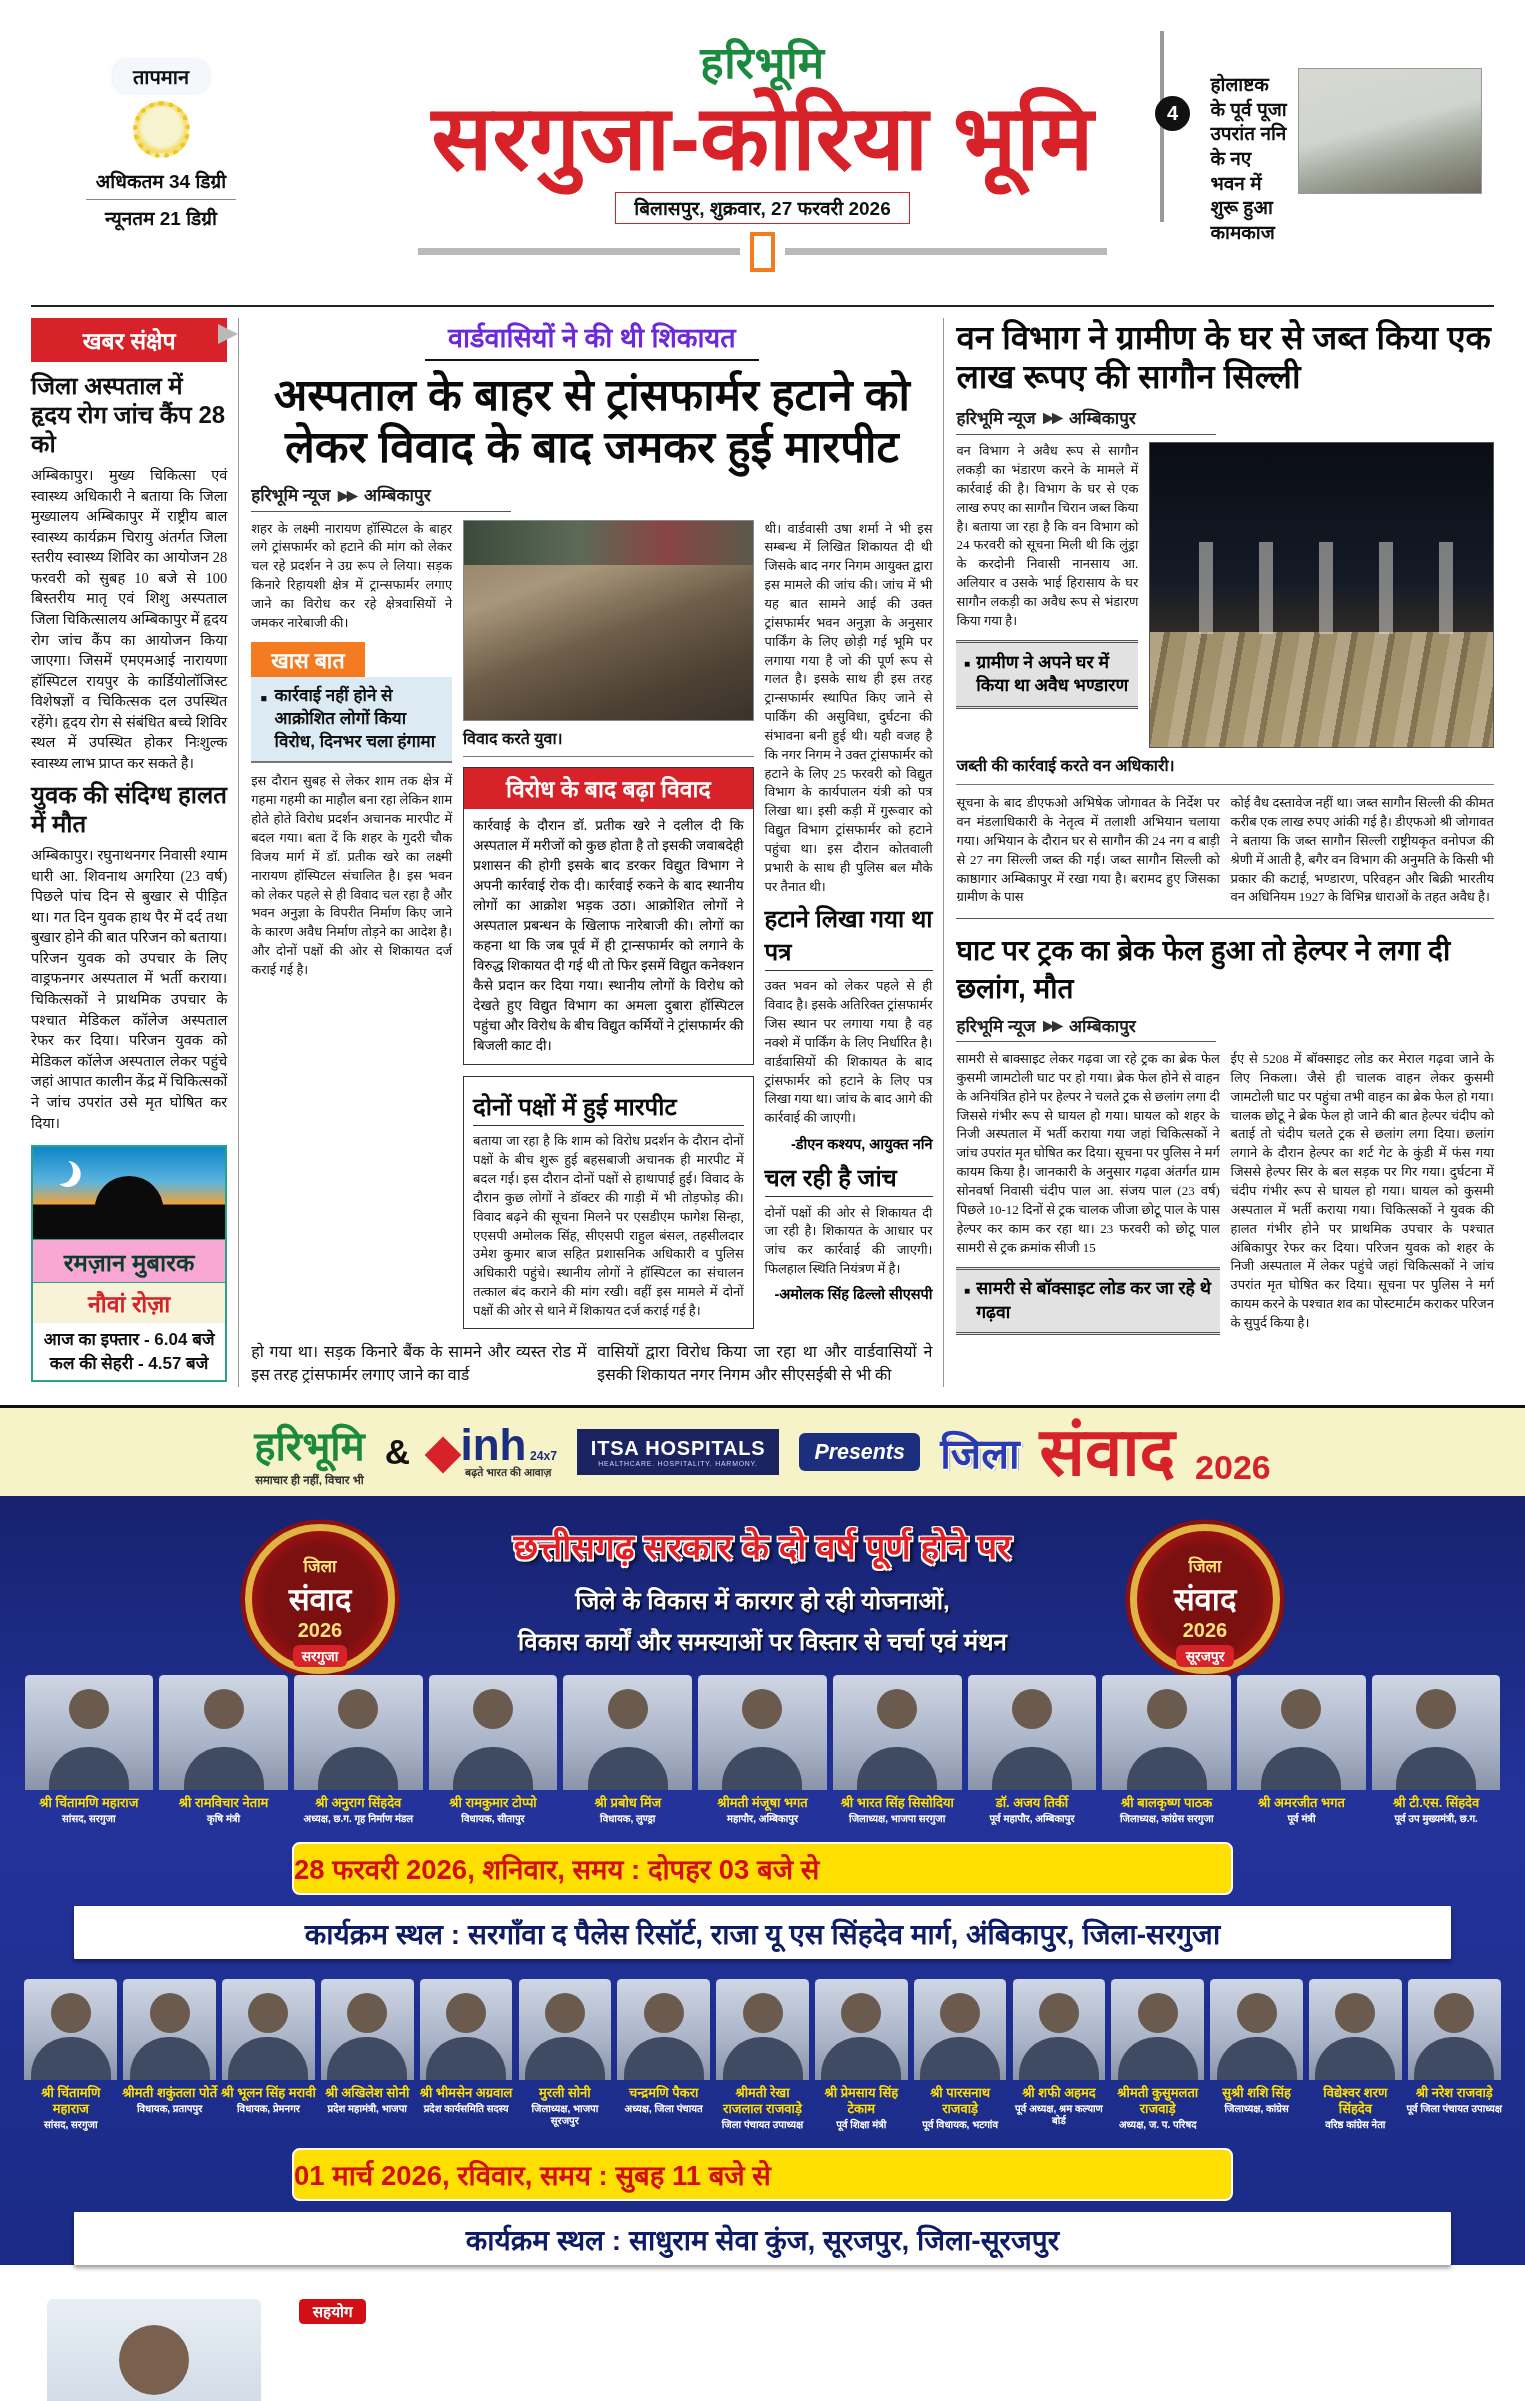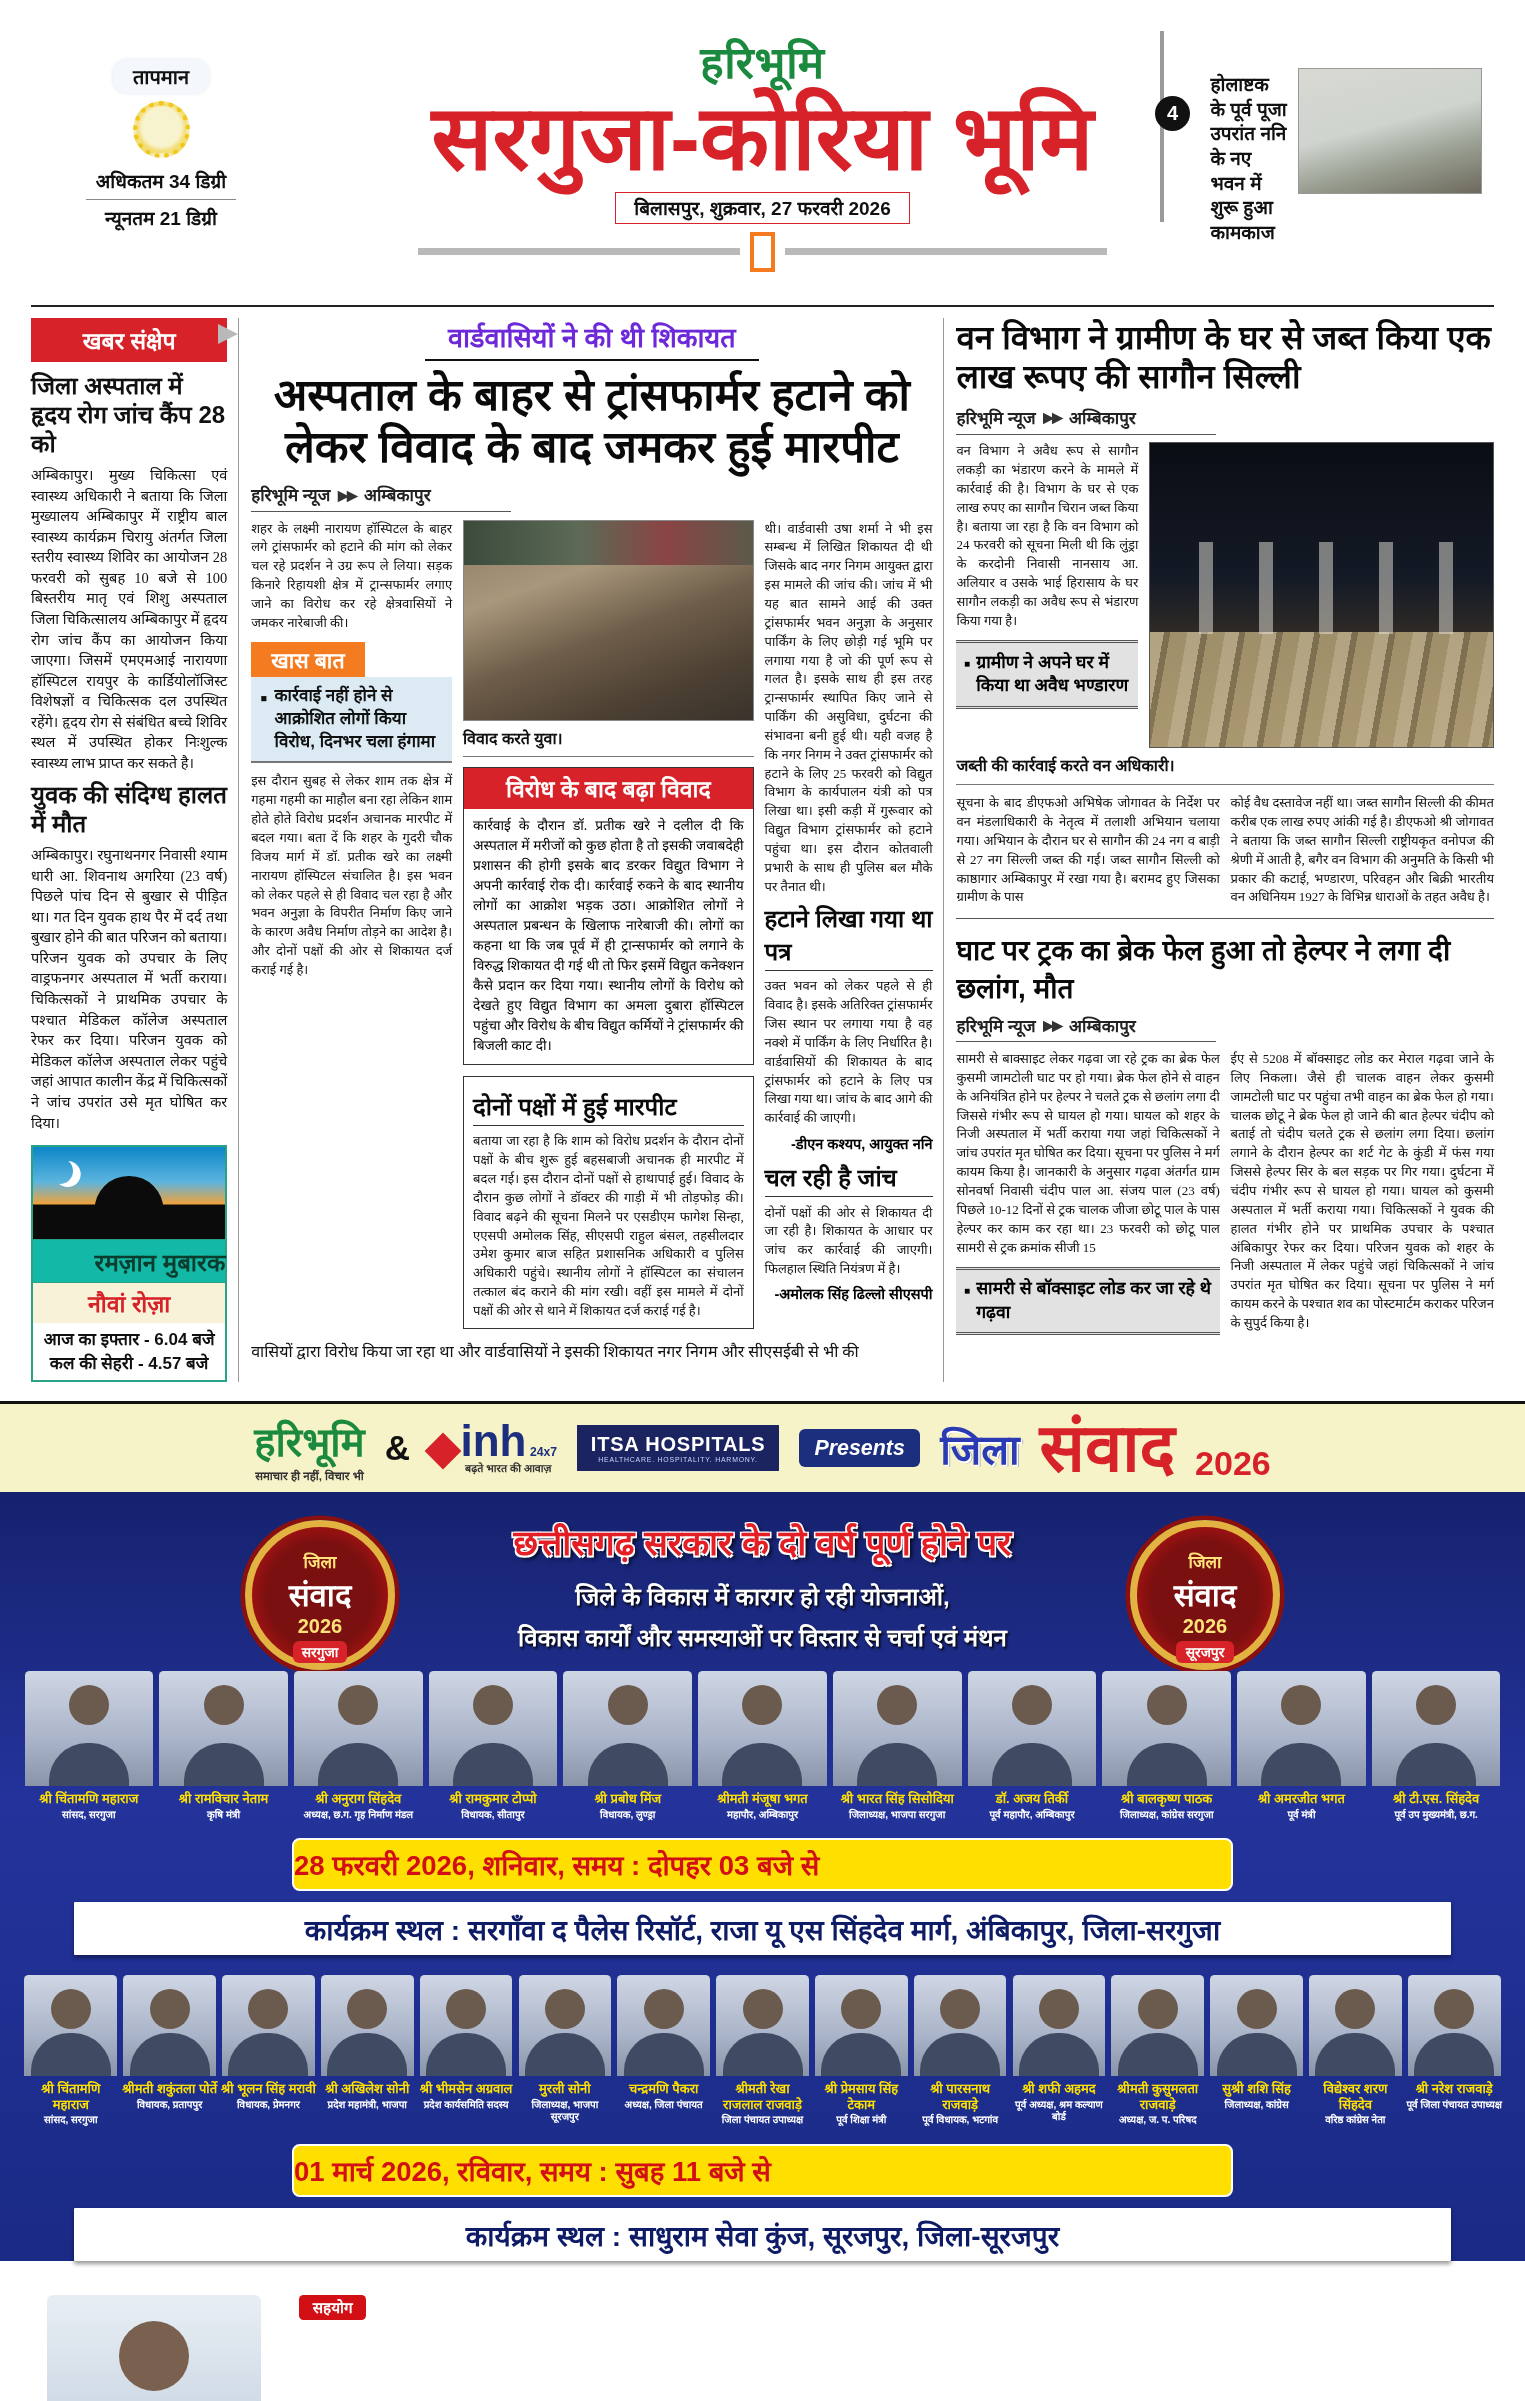--- a/index.html
+++ b/index.html
@@ -41,21 +41,21 @@
 
   .briefs-badge { position:relative; background:var(--masthead_red,#d62228); color:#fff; font-size:23px; font-weight:800; text-align:center; padding:6.1px 0; margin-bottom:10.7px; }
   .briefs-badge::after { content:""; position:absolute; right:-10.7px; top:6.1px; border-left:20px solid #b9b9b9; border-top:10px solid transparent; border-bottom:10px solid transparent; }
   .brief-title { font-size:24px; font-weight:800; line-height:1.2; color:#111; margin:7.7px 0 6.1px; }
   .brief-body { font-size:14.5px; line-height:1.42; text-align:justify; color:#111; font-family:"Liberation Serif", serif; }
 
   .ramzan-box { margin-top:12.2px; border:2.3px solid #29a386; }
   .mosque { height:92px; position:relative; background:linear-gradient(180deg,#0d86c8 0%,#5cb4de 38%,#f0a23b 62%,#0b0b0b 63%,#0b0b0b 100%); }
   .mosque::before { content:""; position:absolute; left:13.8px; top:10.7px; width:26px; height:26px; border-radius:50%; box-shadow:7.7px 3.1px 0 0 #fff; }
   .mosque::after { content:""; position:absolute; left:50%; transform:translateX(-50%); bottom:29px; width:69px; height:34px; background:#0b0b0b; border-radius:38px 38px 0 0; }
-  .ramzan-line1 { background:#14b8a6; color:#0b3d2e; text-align:right; font-size:24px; font-weight:800; padding:4.6px 0; border-top:1.5px solid #29a386; }
+  .ramzan-line1 { background:#f9a8d4; color:#0b3d2e; text-align:center; font-size:24px; font-weight:800; padding:4.6px 0; border-top:1.5px solid #29a386; }
   .ramzan-line2 { background:#f8f3d8; color:#d62228; text-align:center; font-size:23px; font-weight:800; padding:3.8px 0; border-top:1.5px solid #29a386; }
   .ramzan-line3 { text-align:center; font-size:17px; font-weight:800; color:#111; padding:3.8px 0 1.5px; }
   .ramzan-line4 { text-align:center; font-size:17px; font-weight:800; color:#111; padding:0 0 6.1px; }
 
   .kicker-wrap { text-align:center; }
   .kicker { display:inline-block; font-size:27px; font-weight:800; color:#6d28d9; border-bottom:2.3px solid #111; padding:0 23px 4.6px; }
   .headline-main { font-size:44px; font-weight:800; text-align:center; line-height:1.18; color:#0a0a0a; margin:7.7px 0 10.7px; }
   .byline { display:flex; align-items:center; gap:7.7px; font-size:17px; font-weight:bold; color:#222; border-bottom:1.5px solid #555; padding-bottom:4.6px; margin-bottom:7.7px; width:260px; }
   .byline .ff { color:#333; font-size:13.8px; letter-spacing:-1.5px; }
   .body-text { font-size:13px; line-height:1.45; text-align:justify; color:#111; font-family:"Liberation Serif", serif; }
@@ -251,20 +251,21 @@
           <div class="subhead">हटाने लिखा गया था पत्र</div>
           <p class="body-text">उक्त भवन को लेकर पहले से ही विवाद है। इसके अतिरिक्त ट्रांसफार्मर जिस स्थान पर लगाया गया है वह नक्शे में पार्किंग के लिए निर्धारित है। वार्डवासियों की शिकायत के बाद ट्रांसफार्मर को हटाने के लिए पत्र लिखा गया था। जांच के बाद आगे की कार्रवाई की जाएगी।</p>
           <div class="sign">-डीएन कश्यप, आयुक्त ननि</div>
           <div class="subhead">चल रही है जांच</div>
           <p class="body-text">दोनों पक्षों की ओर से शिकायत दी जा रही है। शिकायत के आधार पर जांच कर कार्रवाई की जाएगी। फिलहाल स्थिति नियंत्रण में है।</p>
           <div class="sign">-अमोलक सिंह ढिल्लो सीएसपी</div>
         </div>
       </div>
 
       <div class="main-bottom">
+        <p class="body-text">हो गया था। सड़क किनारे बैंक के सामने और व्यस्त रोड में इस तरह ट्रांसफार्मर लगाए जाने का वार्ड</p>
         <p class="body-text">वासियों द्वारा विरोध किया जा रहा था और वार्डवासियों ने इसकी शिकायत नगर निगम और सीएसईबी से भी की</p>
       </div>
     </main>
 
     <section class="col-right">
       <article>
         <h2 class="headline-right">वन विभाग ने ग्रामीण के घर से जब्त किया एक लाख रूपए की सागौन सिल्ली</h2>
         <div class="byline">
           <span>हरिभूमि न्यूज</span>
           <span class="ff">▶▶</span>

